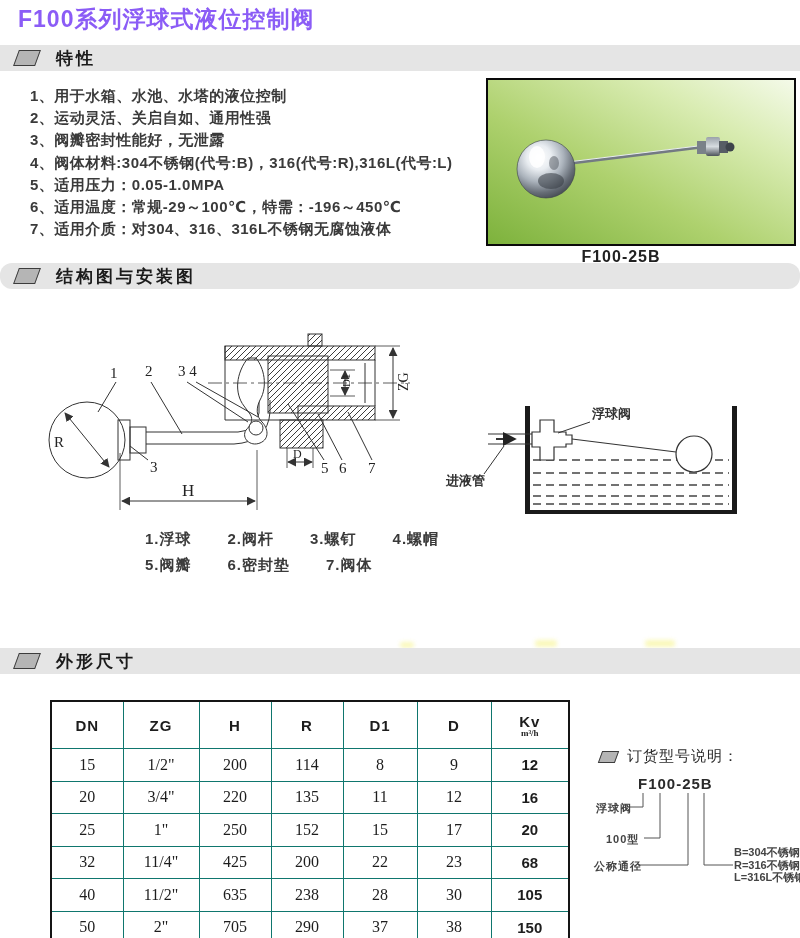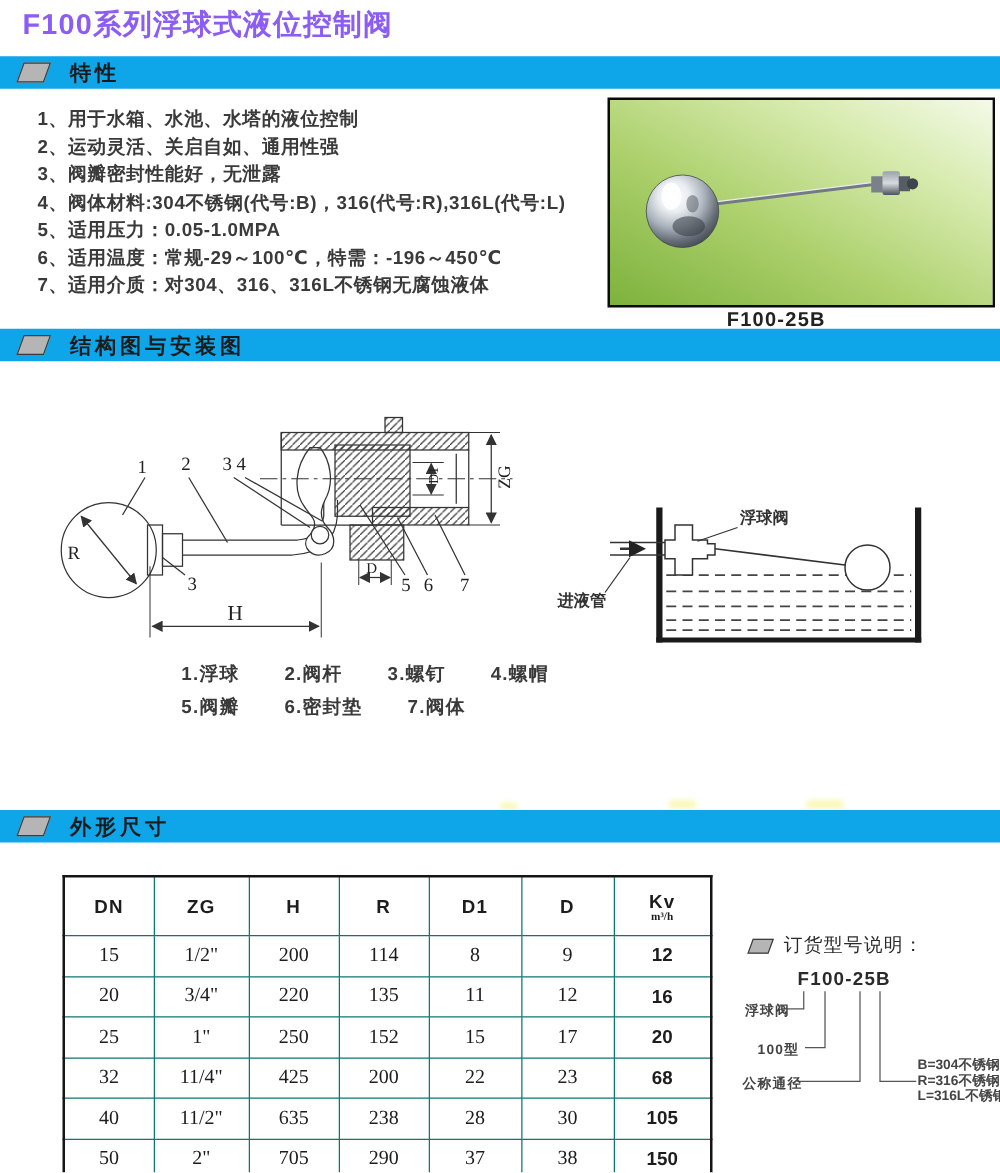--- a/index.html
+++ b/index.html
@@ -11,21 +11,21 @@
 
   
   .doc-title {
     position:absolute; left:18px; top:4px; margin:0;
     font-size:23px; font-weight:bold; letter-spacing:1px; color:#8b5cf6;
   }
 
   
   .section-bar {
     position:absolute; left:0; width:800px; height:26px;
-    background:#0ea5e9; display:flex; align-items:center;
+    background:#e5e5e5; display:flex; align-items:center;
   }
   .pgram {
     width:20px; height:14px; background:#b5b5b5;
     border:1px solid #3c3c3c; transform:skewX(-20deg);
     margin-left:16px; flex:0 0 auto;
   }
   .section-label {
     font-weight:bold; font-size:17px; margin-left:18px;
     color:#1b1b1b; letter-spacing:3px;
   }
@@ -156,21 +156,21 @@
       <g>
         <rect x="209" y="61" width="10" height="13" fill="#7a8189"></rect>
         <rect x="218" y="57" width="14" height="19" rx="2" fill="url(#fitGrad)"></rect>
         <rect x="231" y="61" width="9" height="12" fill="#575d65"></rect>
         <circle cx="242" cy="67" r="4.5" fill="#3e444b"></circle>
       </g>
     </svg>
   </div>
   <div class="photo-caption">F100-25B</div>
 
-  <div class="section-bar" style="top:263px;">
+  <div class="section-bar" style="top:263px;border-radius:12px;">
     <span class="pgram"></span>
     <span class="section-label">结构图与安装图</span>
   </div>
 
   <svg class="abs" style="left:30px; top:308px;" width="392" height="228" viewBox="0 0 392 228">
     <defs>
       <pattern id="hatch" patternUnits="userSpaceOnUse" width="6" height="6">
         <path d="M0,6 L6,0" stroke="#3d3d3d" stroke-width="1"></path>
       </pattern>
       <marker id="ar" viewBox="0 0 10 10" refX="9" refY="5" markerWidth="9" markerHeight="9" orient="auto-start-reverse">

